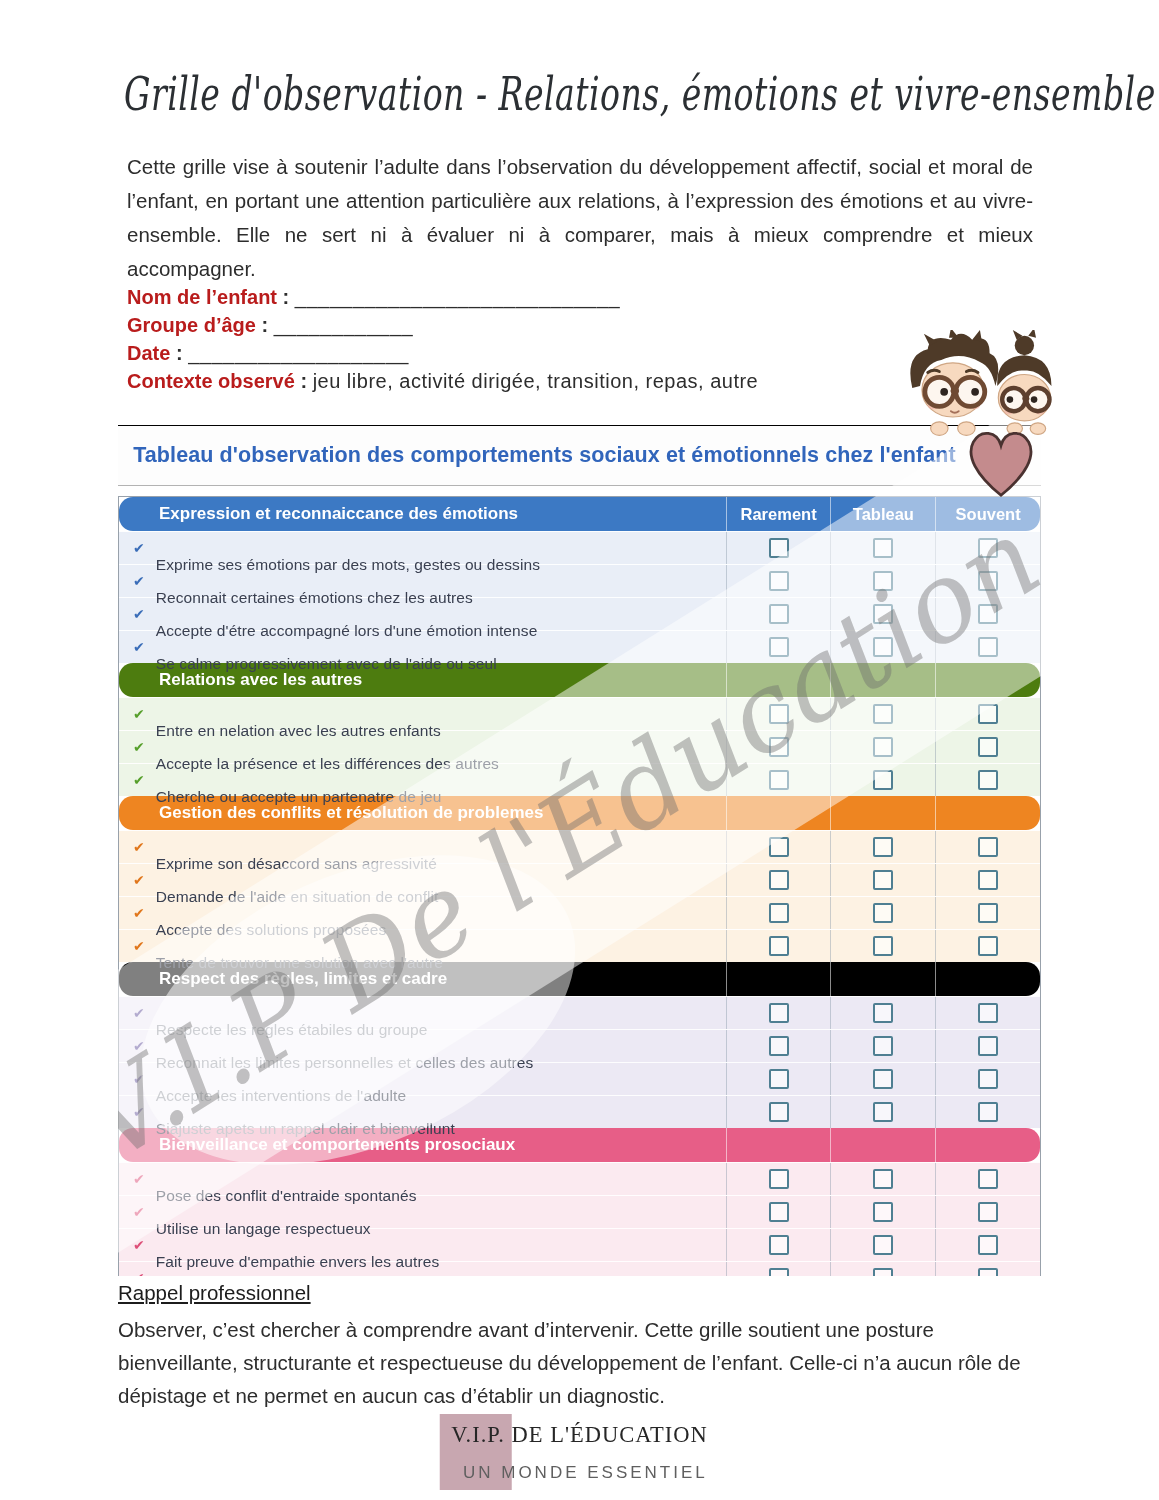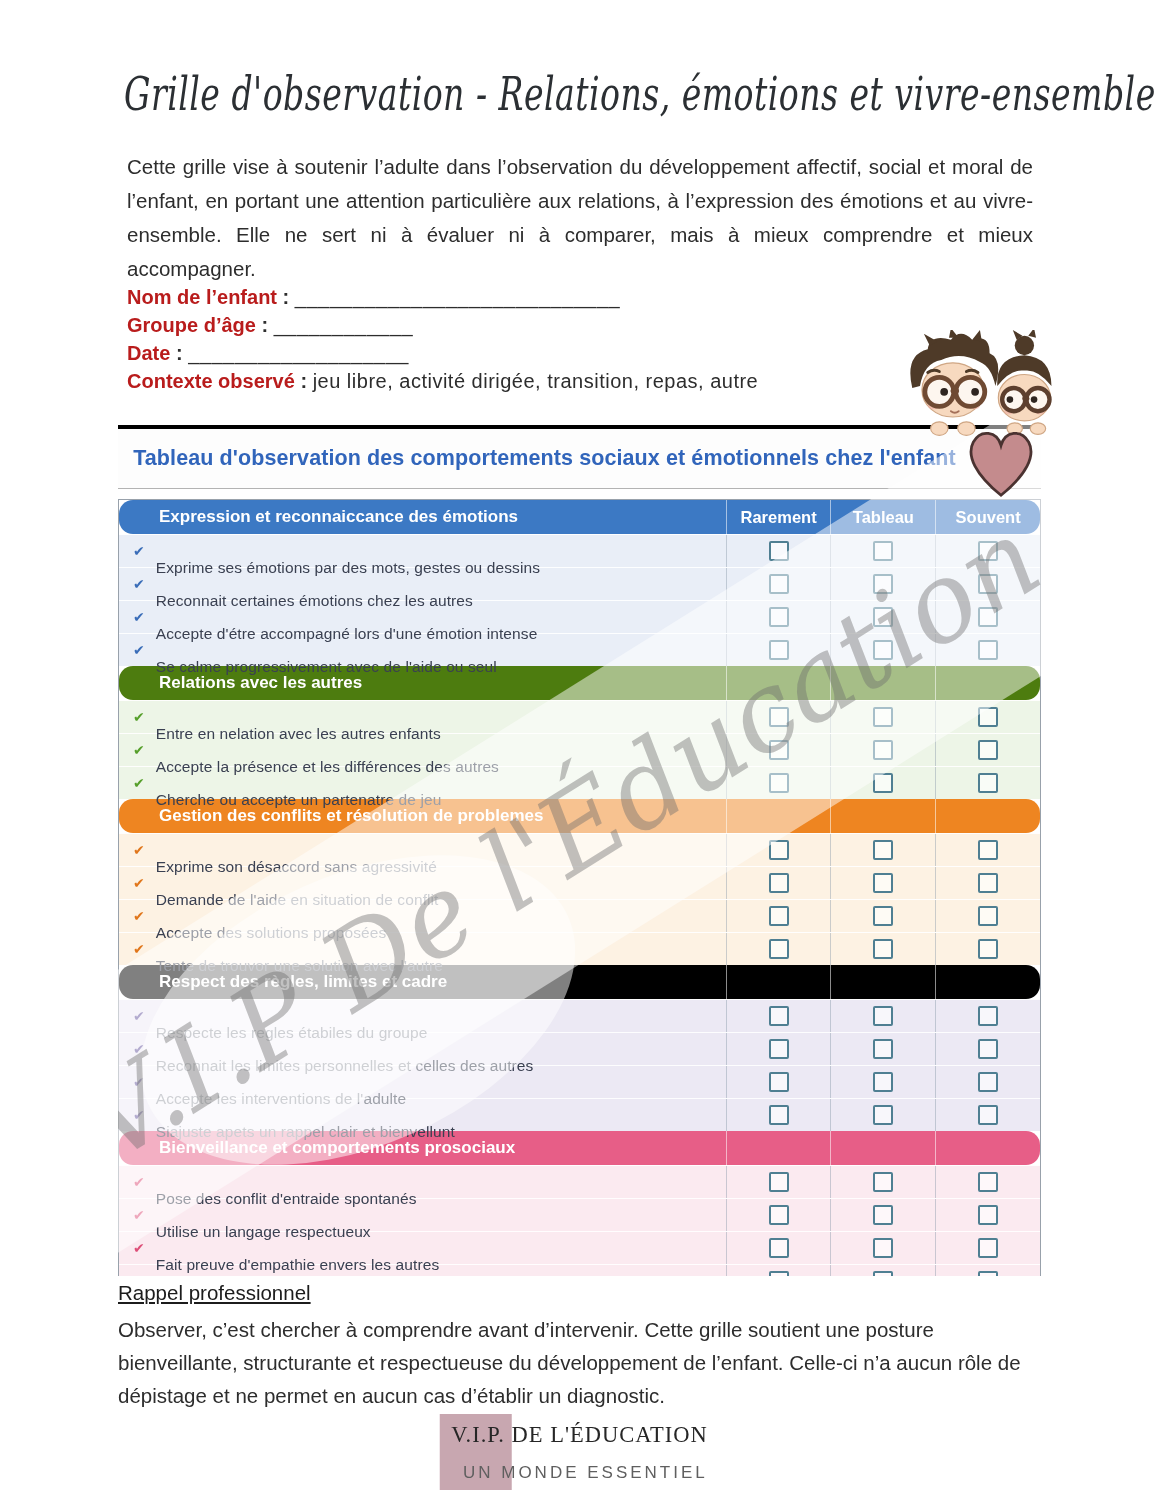--- a/index.html
+++ b/index.html
@@ -17,21 +17,21 @@
 
   
   #form-fields{position:absolute;left:127px;top:283px;width:800px;font-size:20px;line-height:28px;}
   .f-line{white-space:nowrap;}
   .f-label{font-weight:bold;color:#b91c1c;}
   .f-colon{font-weight:bold;}
   .f-value{color:#2d2d2d;letter-spacing:0.5px;}
 
   
   #table-block{position:absolute;left:118px;top:425px;width:923px;height:851px;overflow:hidden;}
-  #title-band{position:relative;height:59px;background:#fdfdfd;border-top:4px solid #000000;
+  #title-band{position:relative;height:59px;background:#fdfdfd;border-top:1px solid #000000;
     border-bottom:1px solid #b3b3b3;display:flex;align-items:center;justify-content:center;}
   #band-title{color:#3165bb;font-weight:bold;font-size:21.5px;padding-right:70px;letter-spacing:0.1px;}
   #obs-table{margin-top:10px;border:1px solid #98a1ab;background:#fff;}
 
   .sec-header{display:flex;height:34px;align-items:center;border-radius:14px;}
   .sec-title{width:608px;padding-left:40px;box-sizing:border-box;color:#fff;font-weight:bold;
     font-size:17px;}
   .hcell{width:105px;height:100%;display:flex;align-items:center;justify-content:center;color:#fff;
     font-weight:bold;font-size:16.5px;border-left:1px solid rgba(255,255,255,0.55);box-sizing:border-box;}
   .trow{display:flex;height:32px;align-items:stretch;border-top:1px solid rgba(255,255,255,0.9);}

